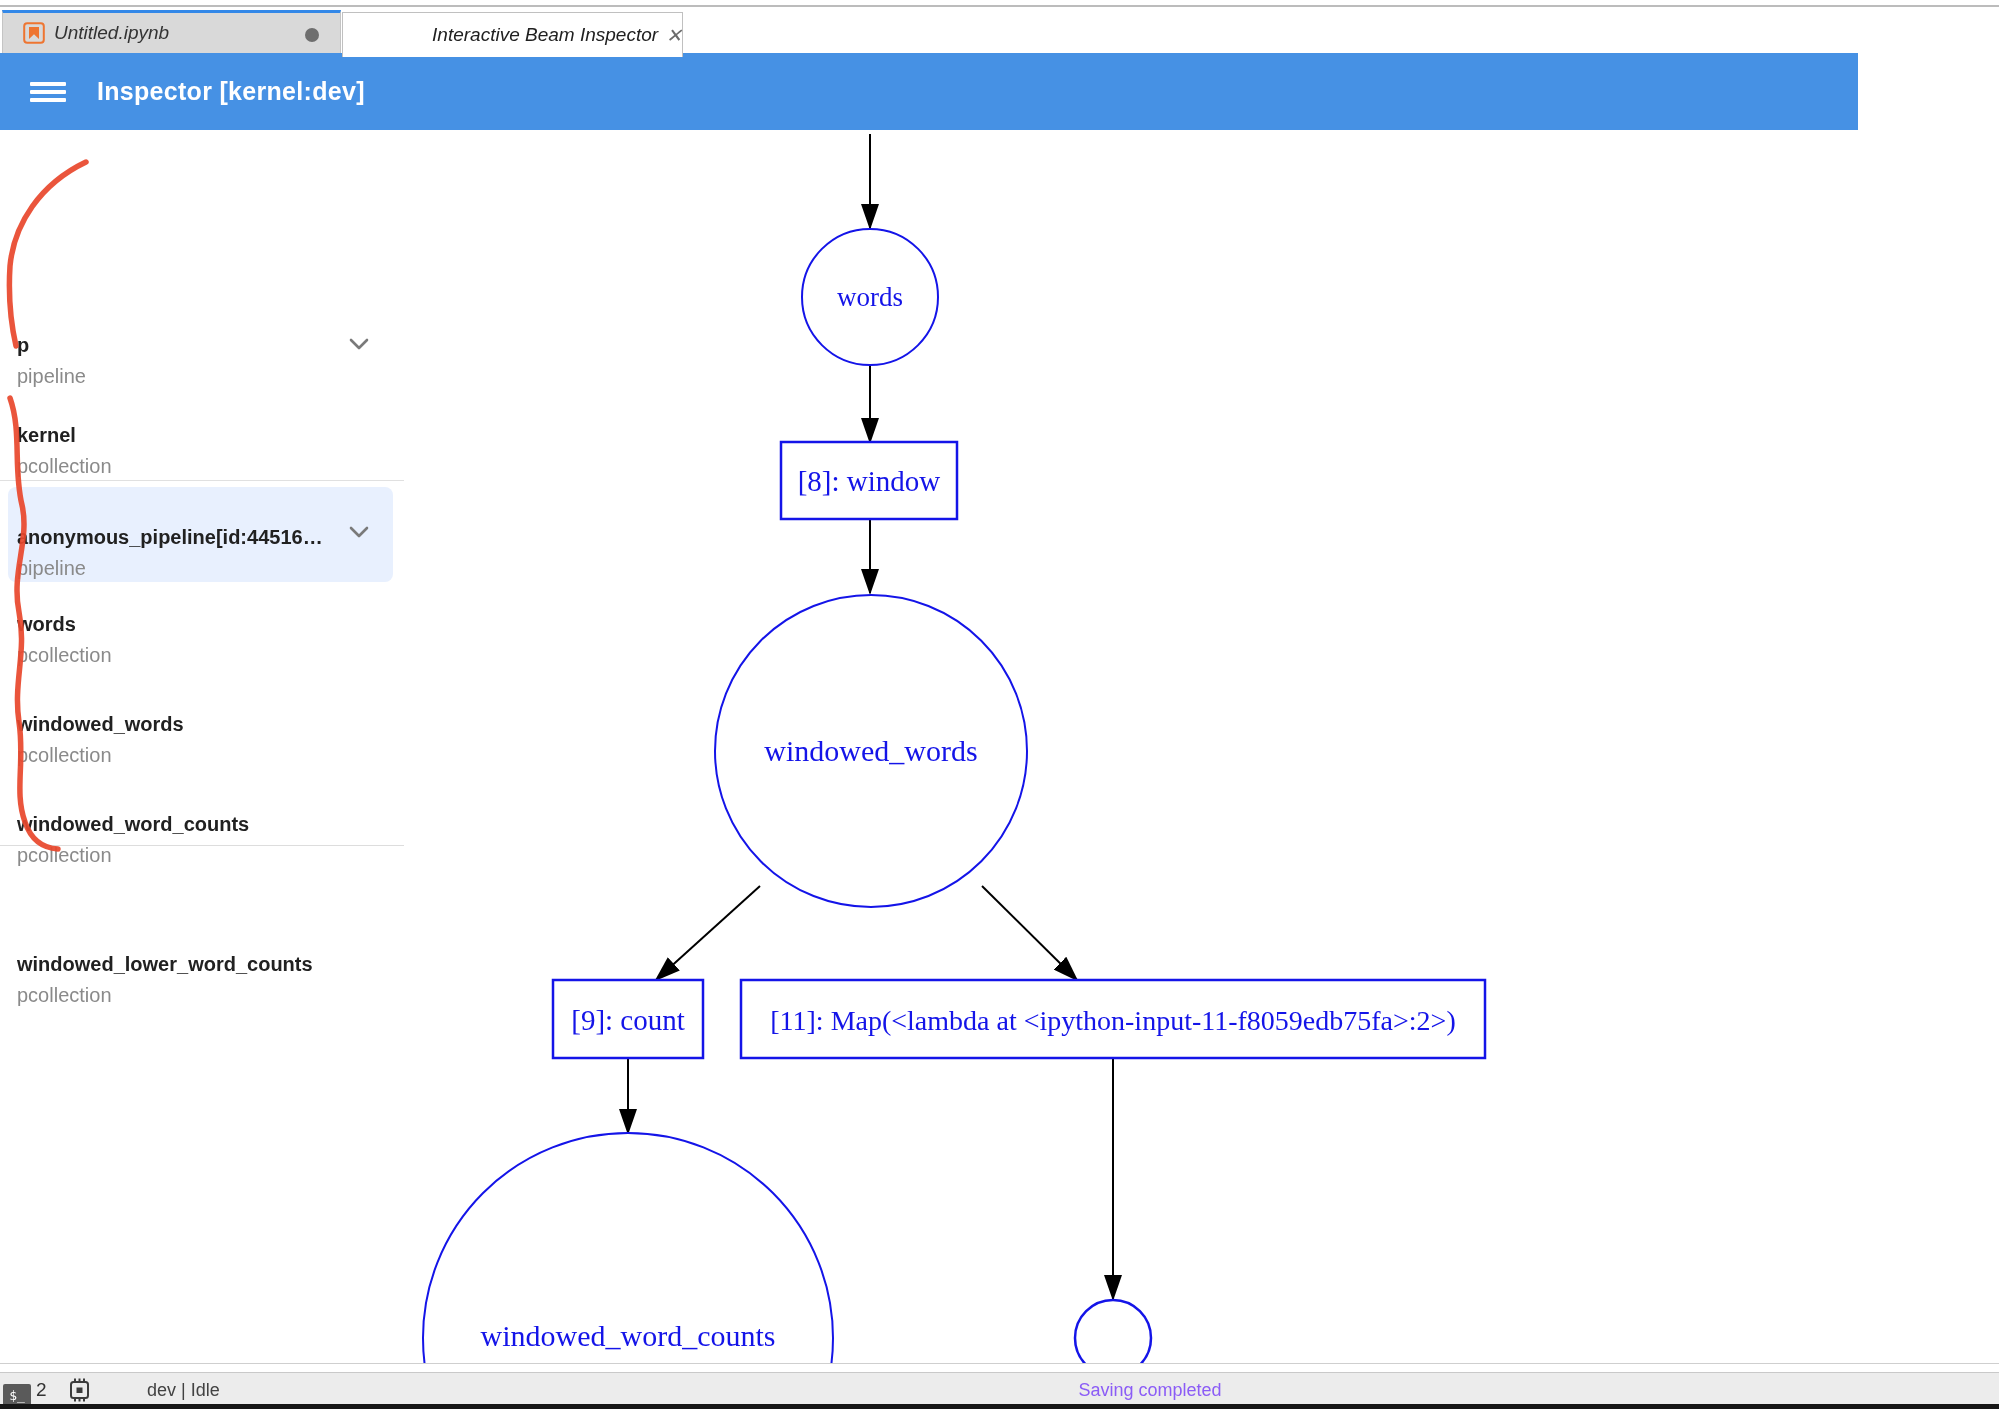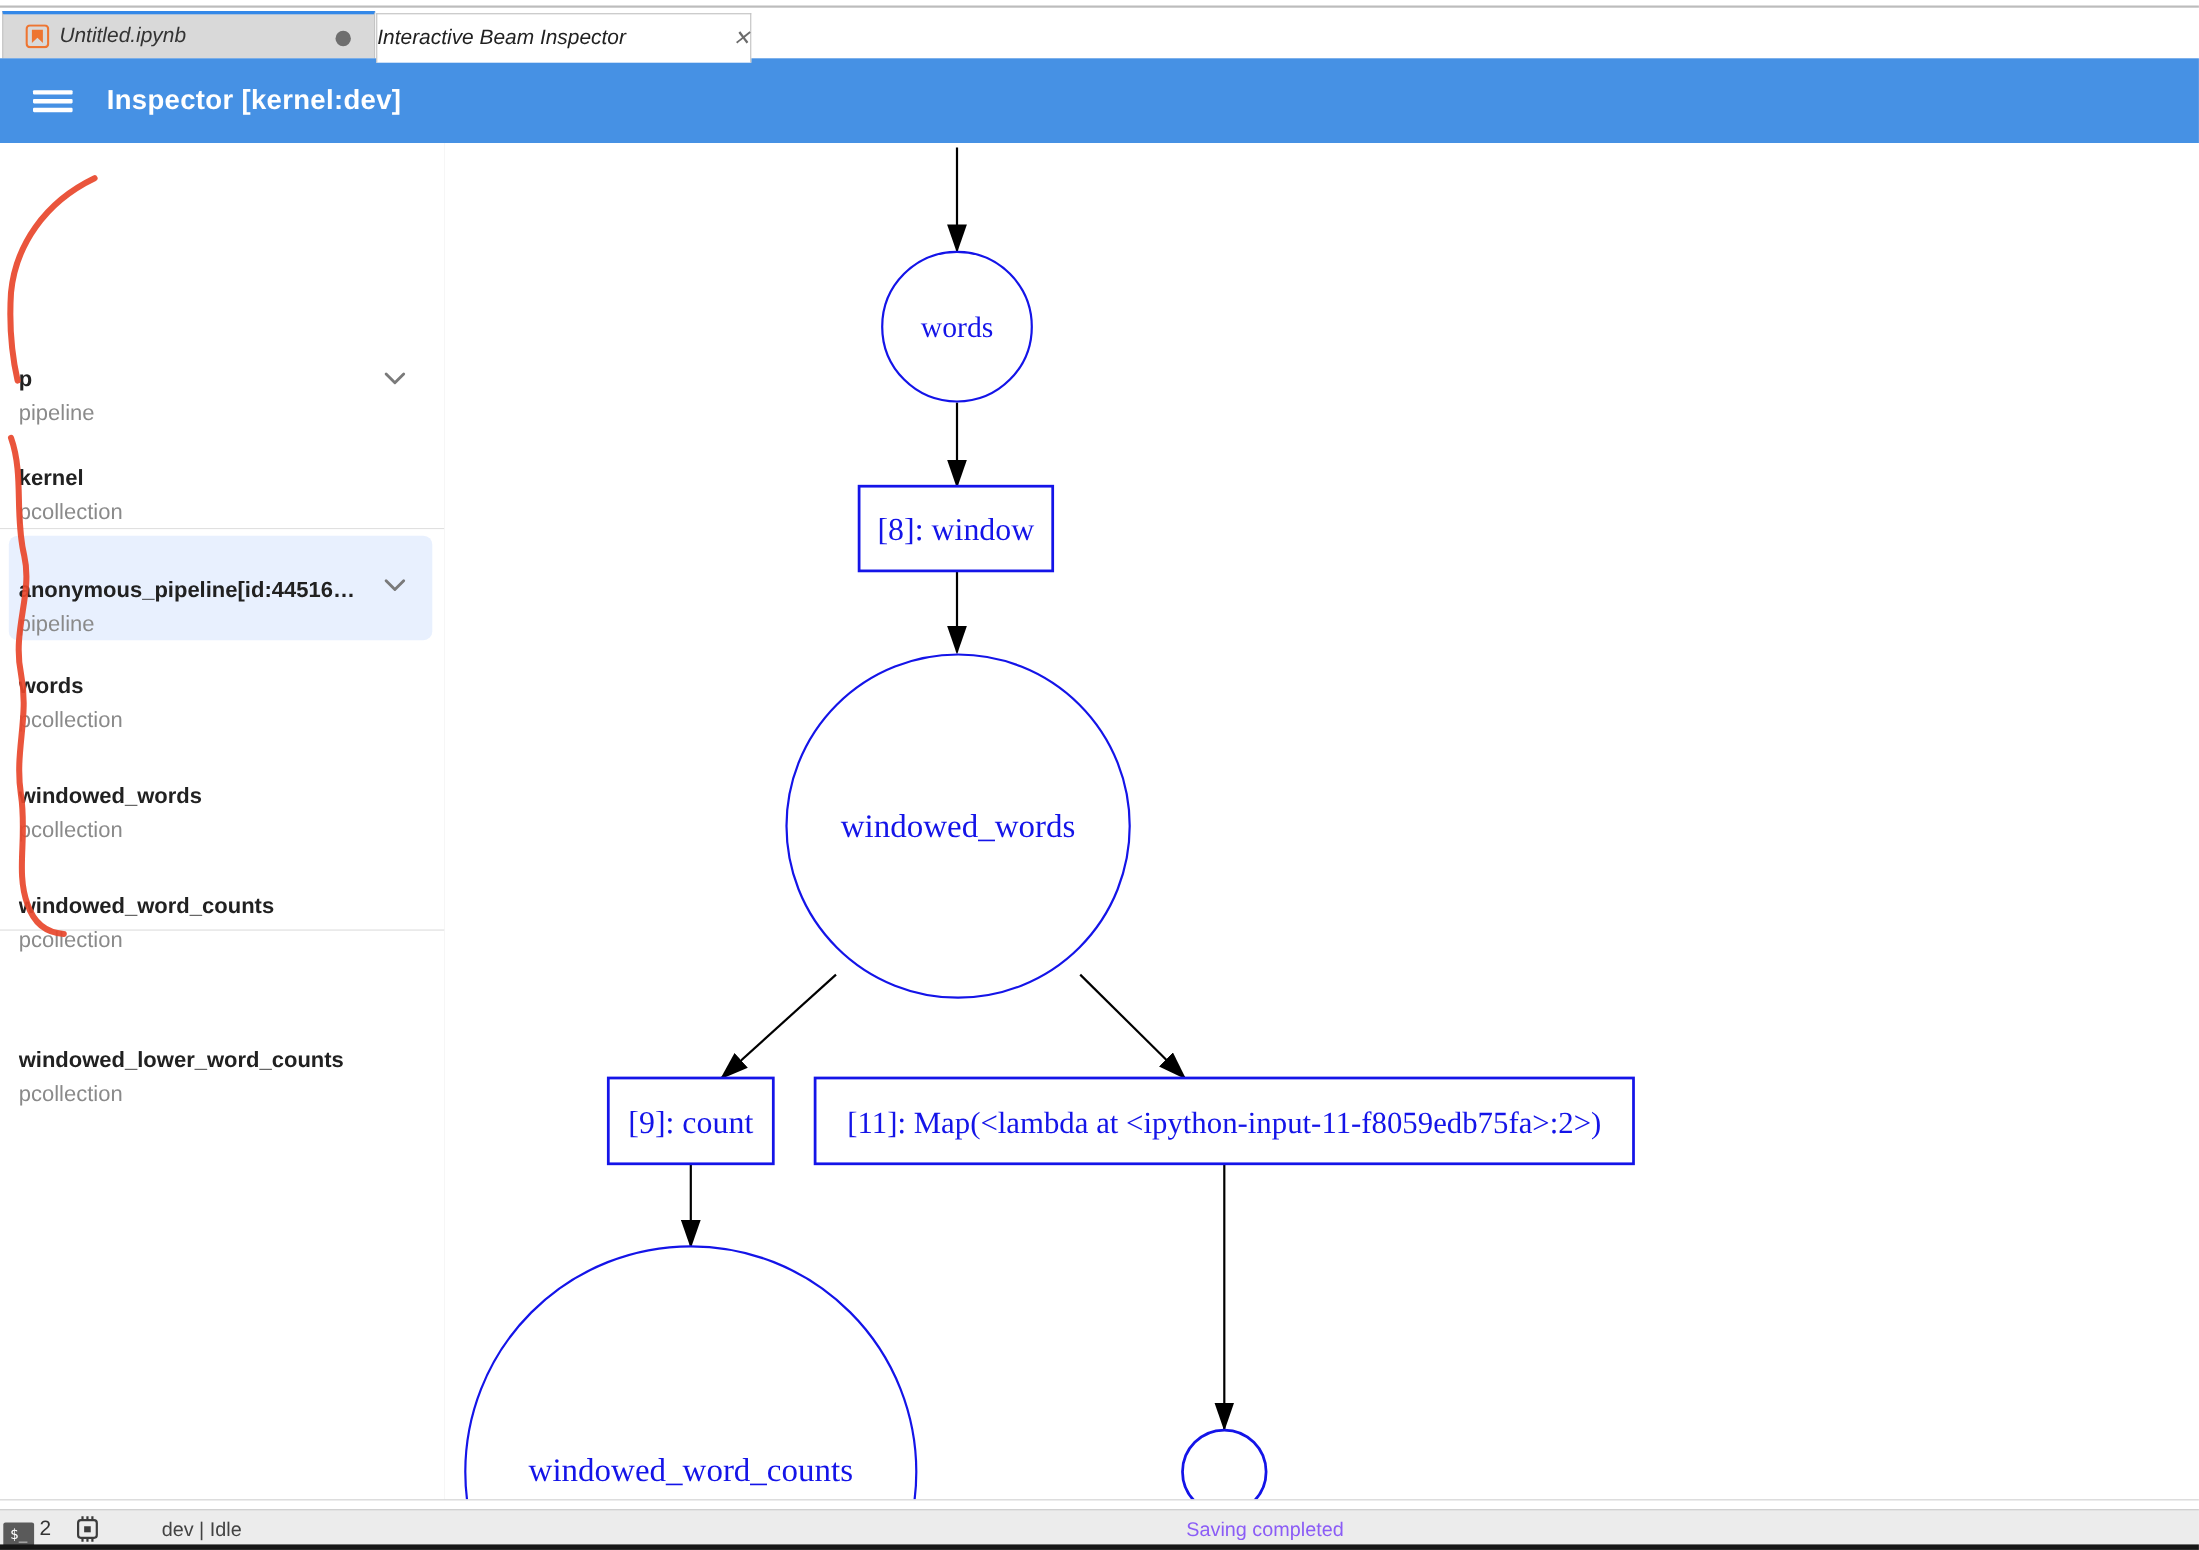--- a/index.html
+++ b/index.html
@@ -10,26 +10,26 @@
   .tabbar{position:absolute;left:0;top:0;width:1999px;height:53px;background:#ffffff;font-style:italic;}
   .tabbar-topline{position:absolute;left:0;top:5px;width:1999px;height:2px;background:#bcbcbc;}
   .tab1{position:absolute;left:2px;top:10px;width:339px;height:43px;background:#d9d9d9;
         border-top:3px solid #3388e8;border-left:1px solid #c4c4c4;border-right:1px solid #c4c4c4;
         box-sizing:border-box;display:flex;align-items:center;}
   .tab1 .nb-icon{margin-left:20px;width:22px;height:22px;flex:0 0 auto;}
   .tab1 .lbl{margin-left:9px;font-size:19px;color:#333333;white-space:nowrap;}
   .dirty-dot{position:absolute;left:302px;top:15px;width:14px;height:14px;border-radius:50%;background:#6e6e6e;}
   .tab2{position:absolute;left:342px;top:12px;width:341px;height:45px;background:#ffffff;
         border:1px solid #c0c0c0;border-bottom:none;box-sizing:border-box;z-index:5;
-        display:flex;align-items:center;justify-content:space-between;}
+        display:flex;align-items:center;justify-content:flex-end;}
   .tab2 .lbl{font-size:19px;color:#212121;white-space:nowrap;}
   .tab2 .close{margin-left:8px;font-size:19px;color:#6b6b6b;line-height:1;cursor:pointer;}
 
   
-  .header{position:absolute;left:0;top:53px;width:1999px;height:77px;background:#4691e4;
+  .header{position:absolute;left:0;top:53px;width:1858px;height:77px;background:#4691e4;
           display:flex;align-items:center;z-index:1;}
   .hamburger{margin-left:30px;width:36px;height:20px;position:relative;cursor:pointer;}
   .hamburger span{position:absolute;left:0;width:36px;height:4px;background:#ffffff;border-radius:1px;}
   .hamburger span:nth-child(1){top:0;}
   .hamburger span:nth-child(2){top:8px;}
   .hamburger span:nth-child(3){top:16px;}
   .header .title{margin-left:31px;color:#ffffff;font-size:25px;font-weight:bold;letter-spacing:.3px;}
 
   
   .sidebar{position:absolute;left:0;top:130px;width:404px;height:715px;background:#ffffff;}

